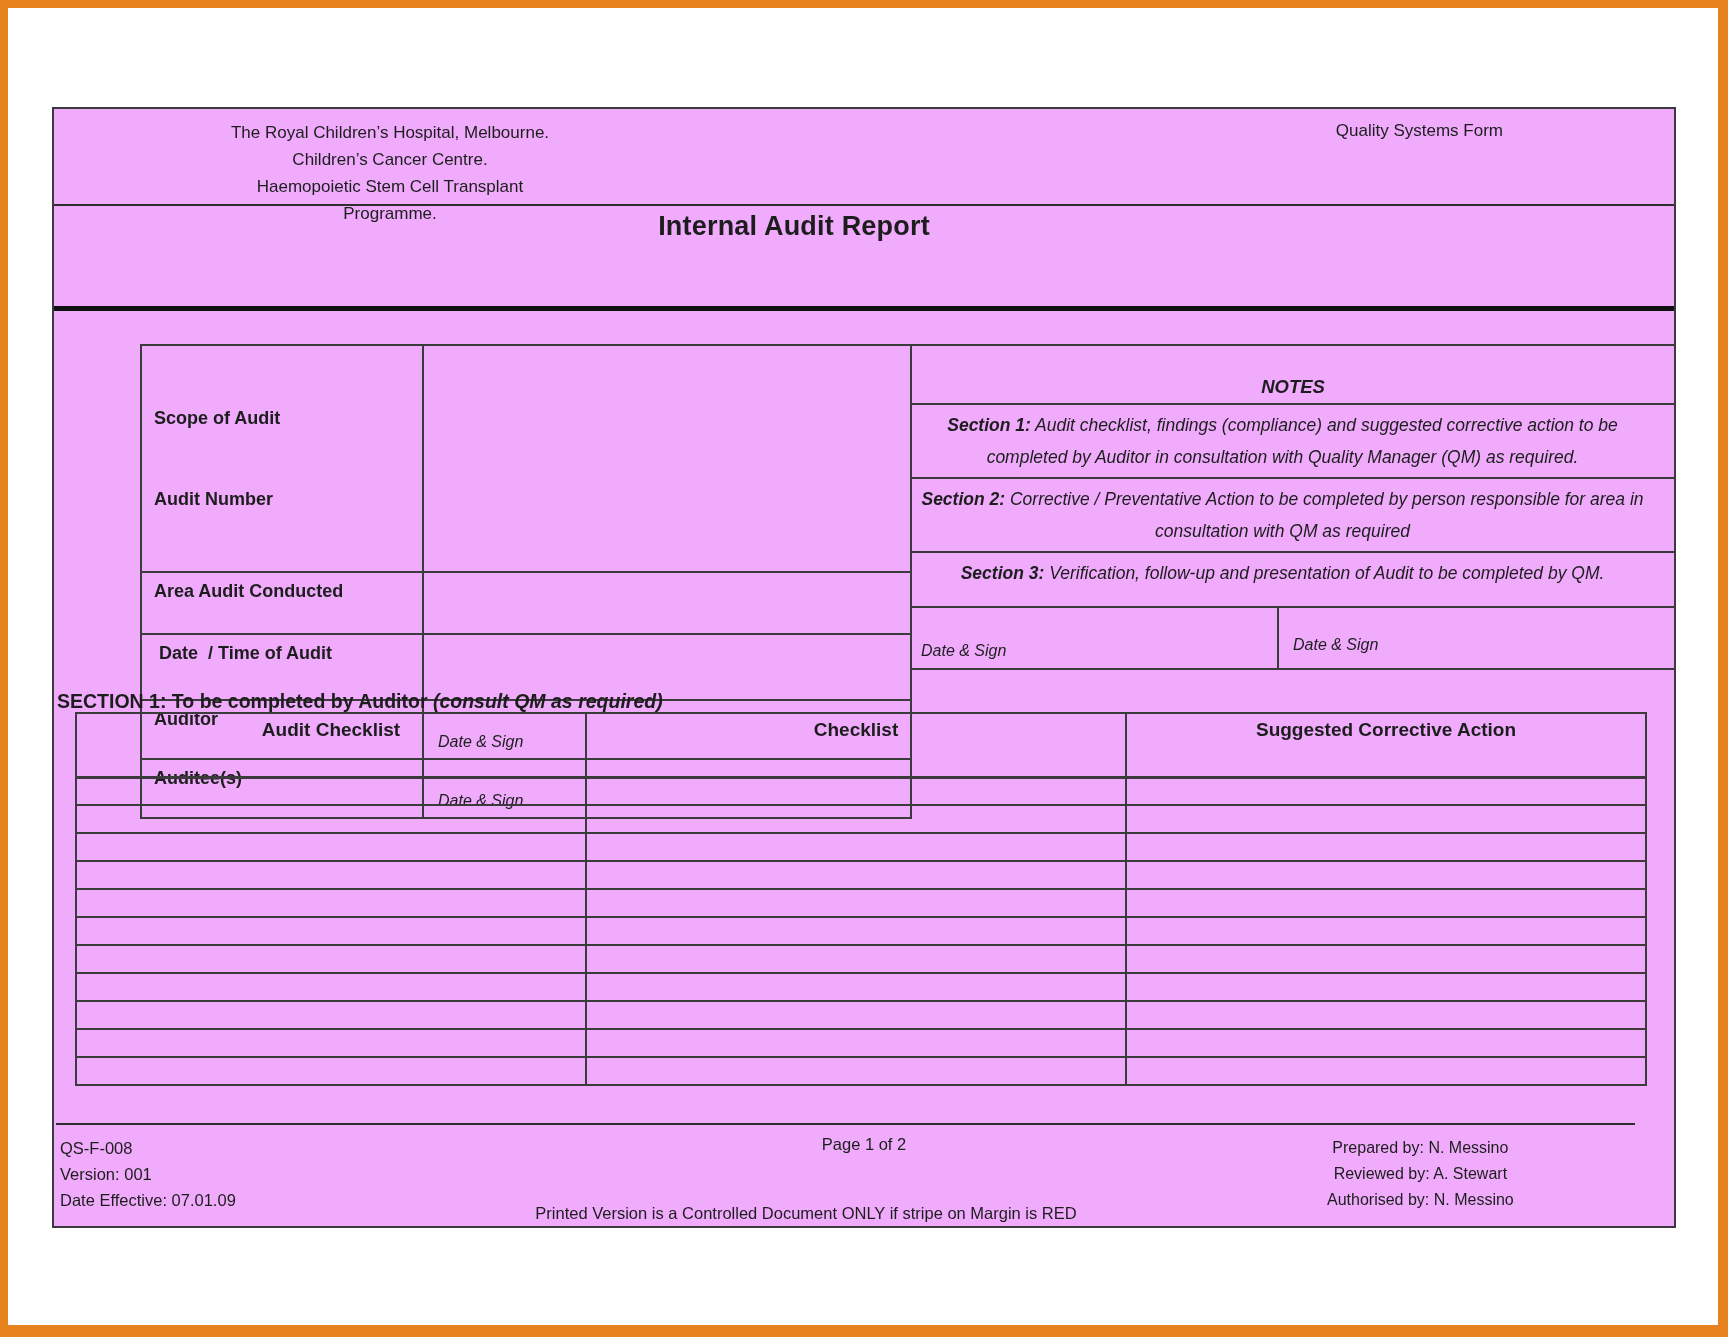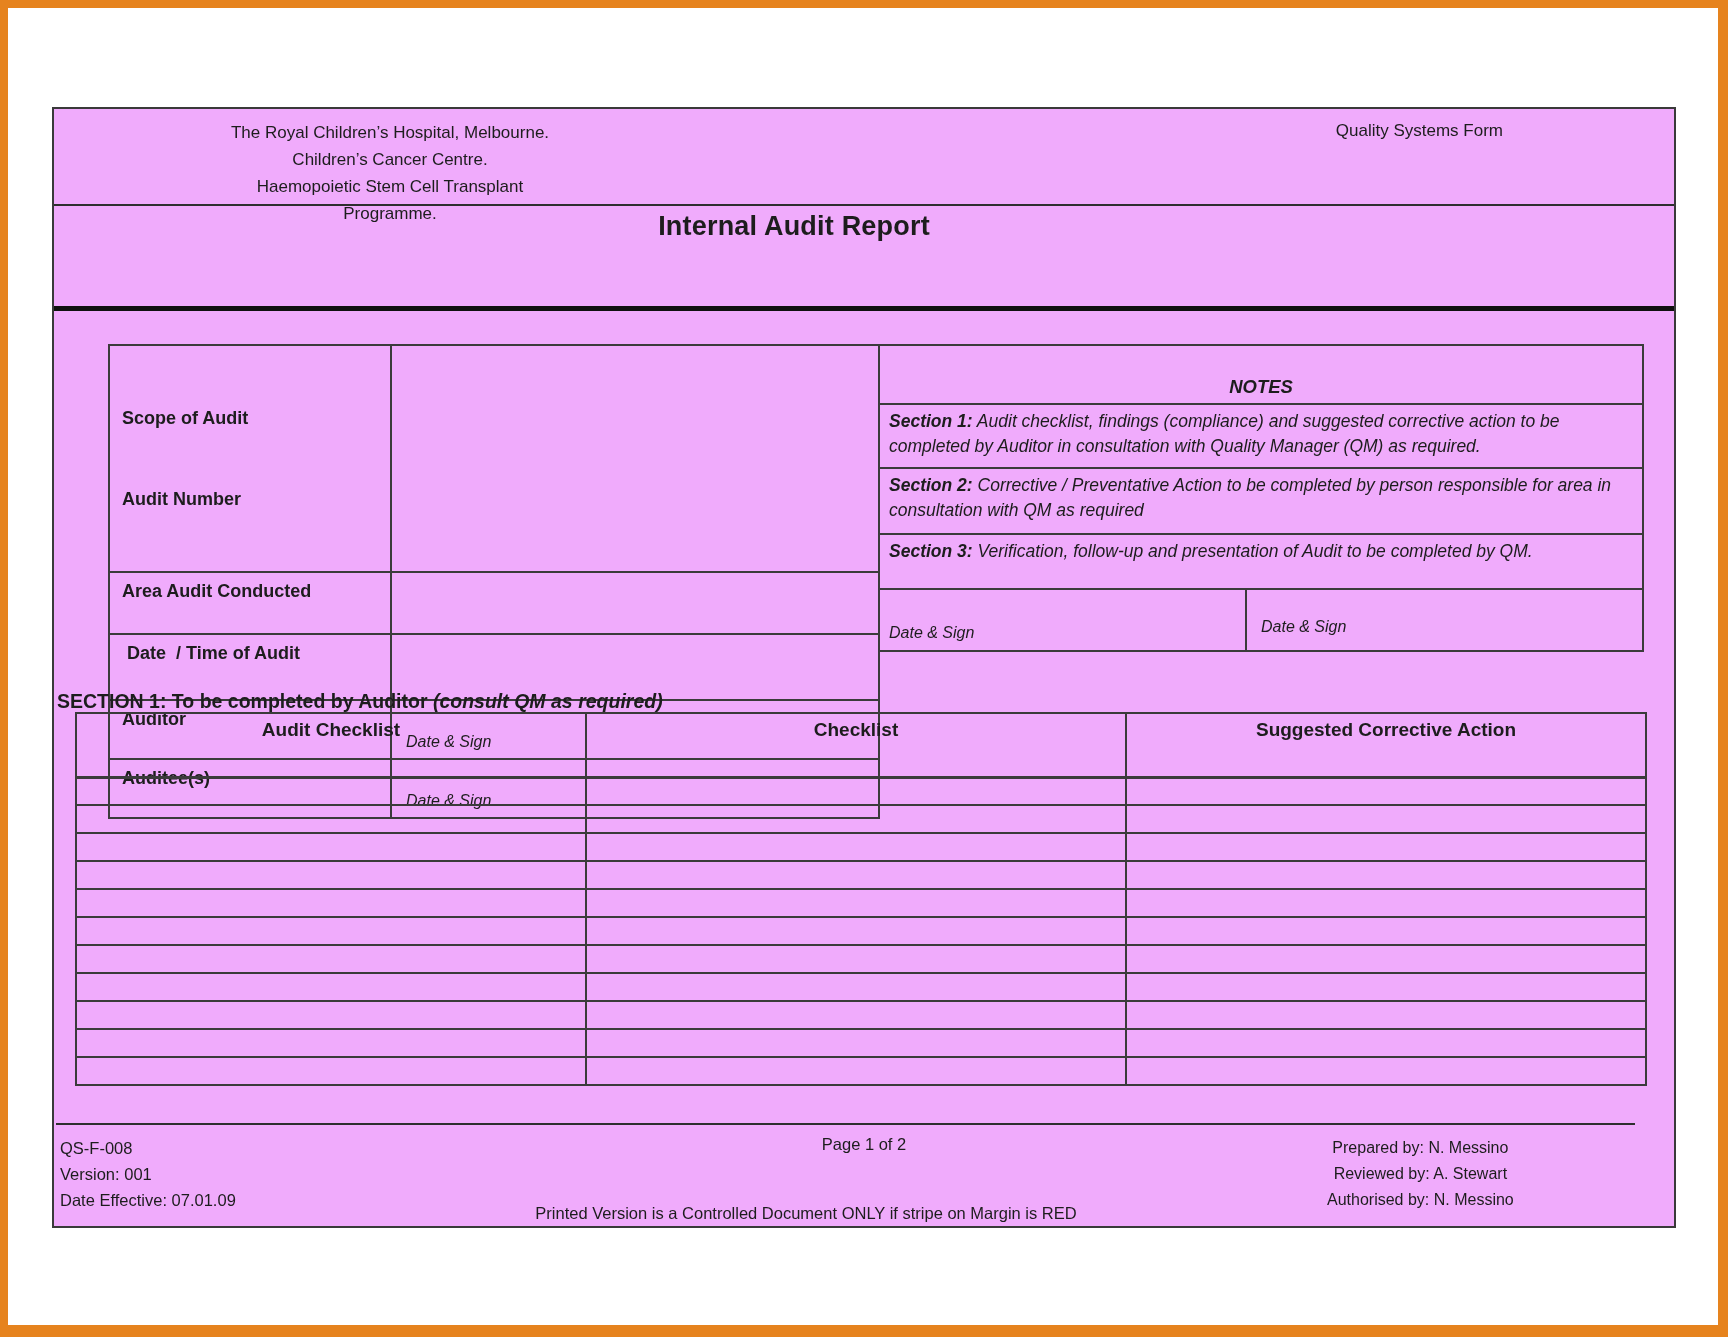--- a/index.html
+++ b/index.html
@@ -24,32 +24,32 @@
   .org-block { left: 156px; top: 10px; width: 360px; text-align: center;
                font-size: 17px; line-height: 27px; }
   .form-type { top: 12px; right: 171px; font-size: 17px; }
   .header-rule { left: 0; right: 0; top: 95px; height: 2px; background: #2e2e2e; }
   .page-title { left: 0; top: 102px; width: 1480px; text-align: center;
                 font-size: 27px; font-weight: bold; letter-spacing: 0.2px; }
   .thick-rule { left: 0; right: 0; top: 197px; height: 5px; background: #101010; }
 
   
   .info-wrap { left: 54px; top: 235px; width: 1534px; height: 306px; }
-  table.itable { border-collapse: collapse; table-layout: fixed; position: absolute; top: 0; }
+  table.itable { border-collapse: collapse; table-layout: fixed; position: absolute; top: 0; margin-left: 32px; }
   table.itable td { border: 2px solid #3b3b3b; overflow: hidden; }
   .itable-left  { left: 0; width: 770px; }
   .itable-right { left: 770px; width: 764px; }
   td.lbl { vertical-align: top; padding: 5px 6px 4px 12px;
            font-weight: bold; font-size: 18px; line-height: 27px; white-space: pre-wrap; }
   td.val { vertical-align: bottom; padding: 4px 6px 7px 14px; }
   .datesign { font-style: italic; font-size: 16px; }
   td.notes-head { vertical-align: bottom; text-align: center; padding-bottom: 5px;
                   font-weight: bold; font-style: italic; font-size: 18.5px; }
   td.note { vertical-align: top; padding: 4px 30px 4px 9px;
-            font-style: italic; font-size: 17.5px; line-height: 25px; }
+            font-style: italic; font-size: 17.5px; line-height: 32px; text-align: center; }
   td.note b { font-style: italic; }
   td.sign-cell { vertical-align: bottom; padding: 4px 6px 8px 9px; }
   td.sign-cell.r { padding-bottom: 14px; padding-left: 14px; }
 
   
   .section1-heading { left: 3px; top: 581px; font-size: 19.5px; font-weight: bold; }
   .section1-heading .it { font-style: italic; }
   table.checklist { left: 21px; top: 603px; width: 1570px;
                     border-collapse: collapse; table-layout: fixed; position: absolute; }
   table.checklist td, table.checklist th { border: 2px solid #3b3b3b; padding: 0; overflow: hidden; }

